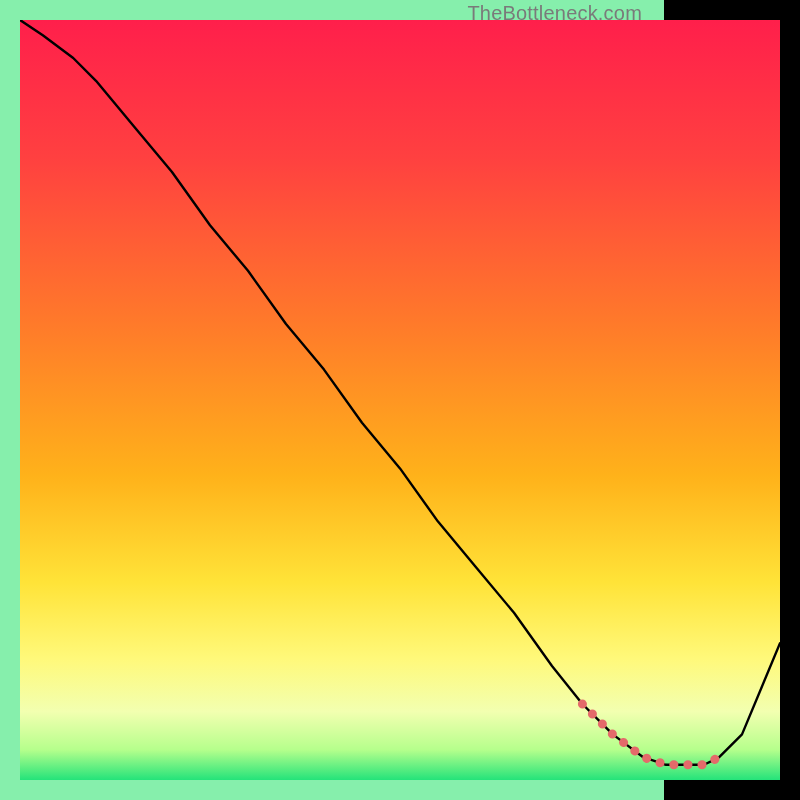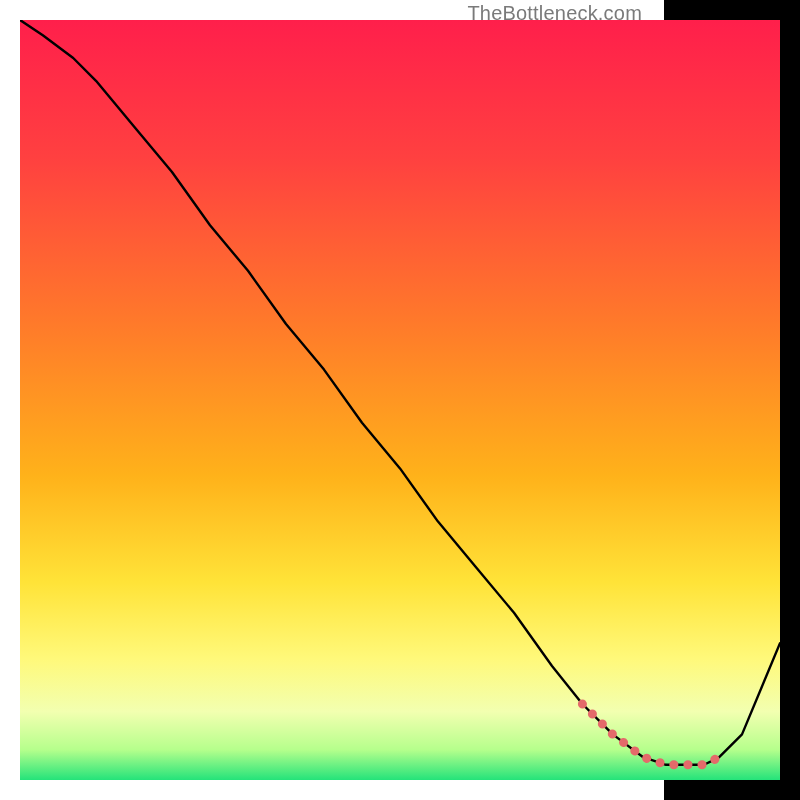--- a/index.html
+++ b/index.html
@@ -8,21 +8,21 @@
     width: 800px;
     height: 800px;
     background: #000;
     overflow: hidden;
     font-family: Arial, Helvetica, sans-serif;
   }
   .frame {
     position: relative;
     width: 664px;
     height: 800px;
-    background: #ffffff;
+    background: #86efac;
   }
   .plot {
     position: absolute;
     left: 20px;
     top: 20px;
     width: 760px;
     height: 760px;
     
     background: linear-gradient(to bottom,
       var(--c0) 0%,

